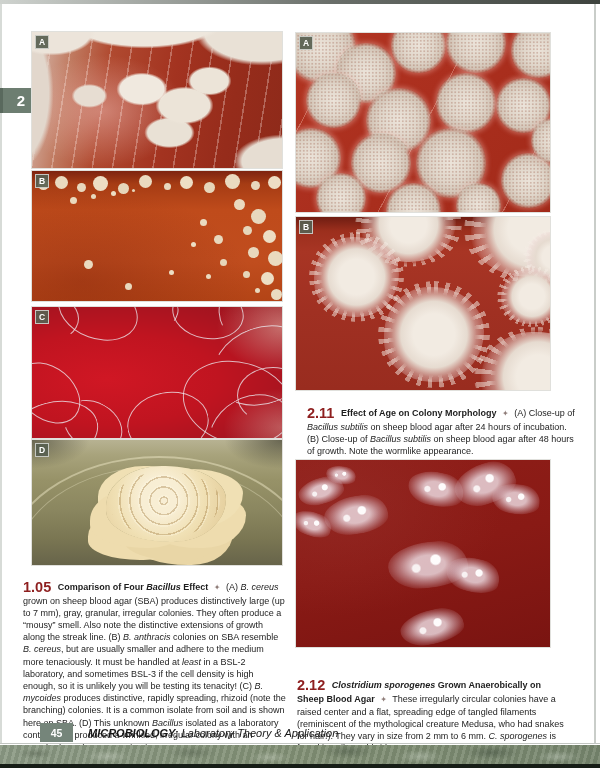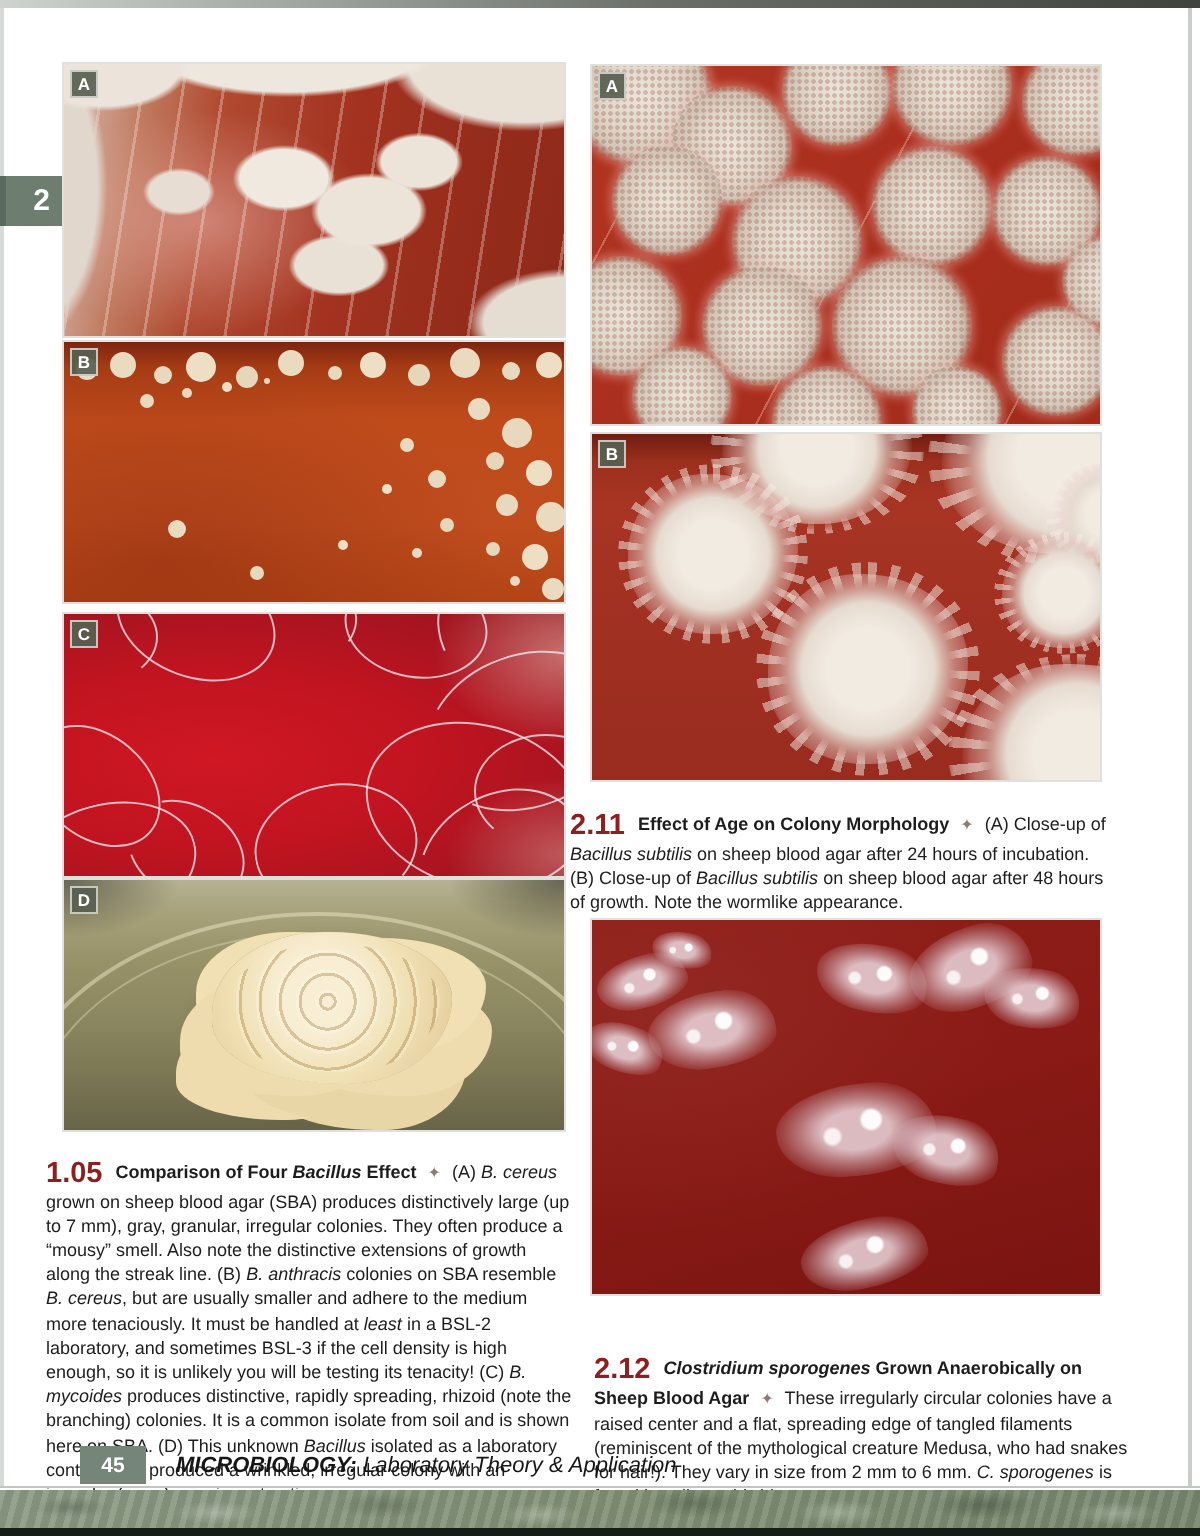--- a/index.html
+++ b/index.html
@@ -114,21 +114,21 @@
       radial-gradient(circle at 35% 55%, rgba(255,255,255,.8) 0 6%, transparent 9%),
       radial-gradient(ellipse, rgba(240,228,235,.8) 0 30%, rgba(225,205,215,.5) 50%,
         rgba(210,175,185,.28) 65%, transparent 80%);
     border-radius:60% 40% 55% 45%/50% 60% 40% 55%;}
 
   
   .cap{position:absolute;font-size:9px;line-height:12.2px;color:#1d1d1d;}
   .fignum{color:#8e1f1f;font-weight:bold;font-size:14.5px;line-height:1;vertical-align:-2px;margin-right:4px;}
   .diamond{color:#8d7b77;font-size:8px;margin:0 3px;}
   #cap210{left:23px;top:571px;width:263px;}
-  #cap211{left:285px;top:397px;width:268px;}
+  #cap211{left:307px;top:397px;width:268px;}
   #cap212{left:297px;top:669px;width:268px;}
 
   
   .pagebox{position:absolute;left:40px;top:723px;width:33px;height:19px;background:#75857a;
            color:#fff;font-weight:bold;font-size:10.5px;display:flex;align-items:center;justify-content:center;}
   .booktitle{position:absolute;left:88px;top:727px;font-size:11px;font-style:italic;color:#161616;}
   .booktitle .bt-bold{font-weight:bold;}
   .footline{position:absolute;left:0;top:743px;width:600px;height:1px;background:#c2c6c2;}
   .texture{position:absolute;left:0;top:745px;width:600px;height:19px;background:
     radial-gradient(26px 7px at 6% 45%, rgba(50,60,45,.28), transparent 72%),

